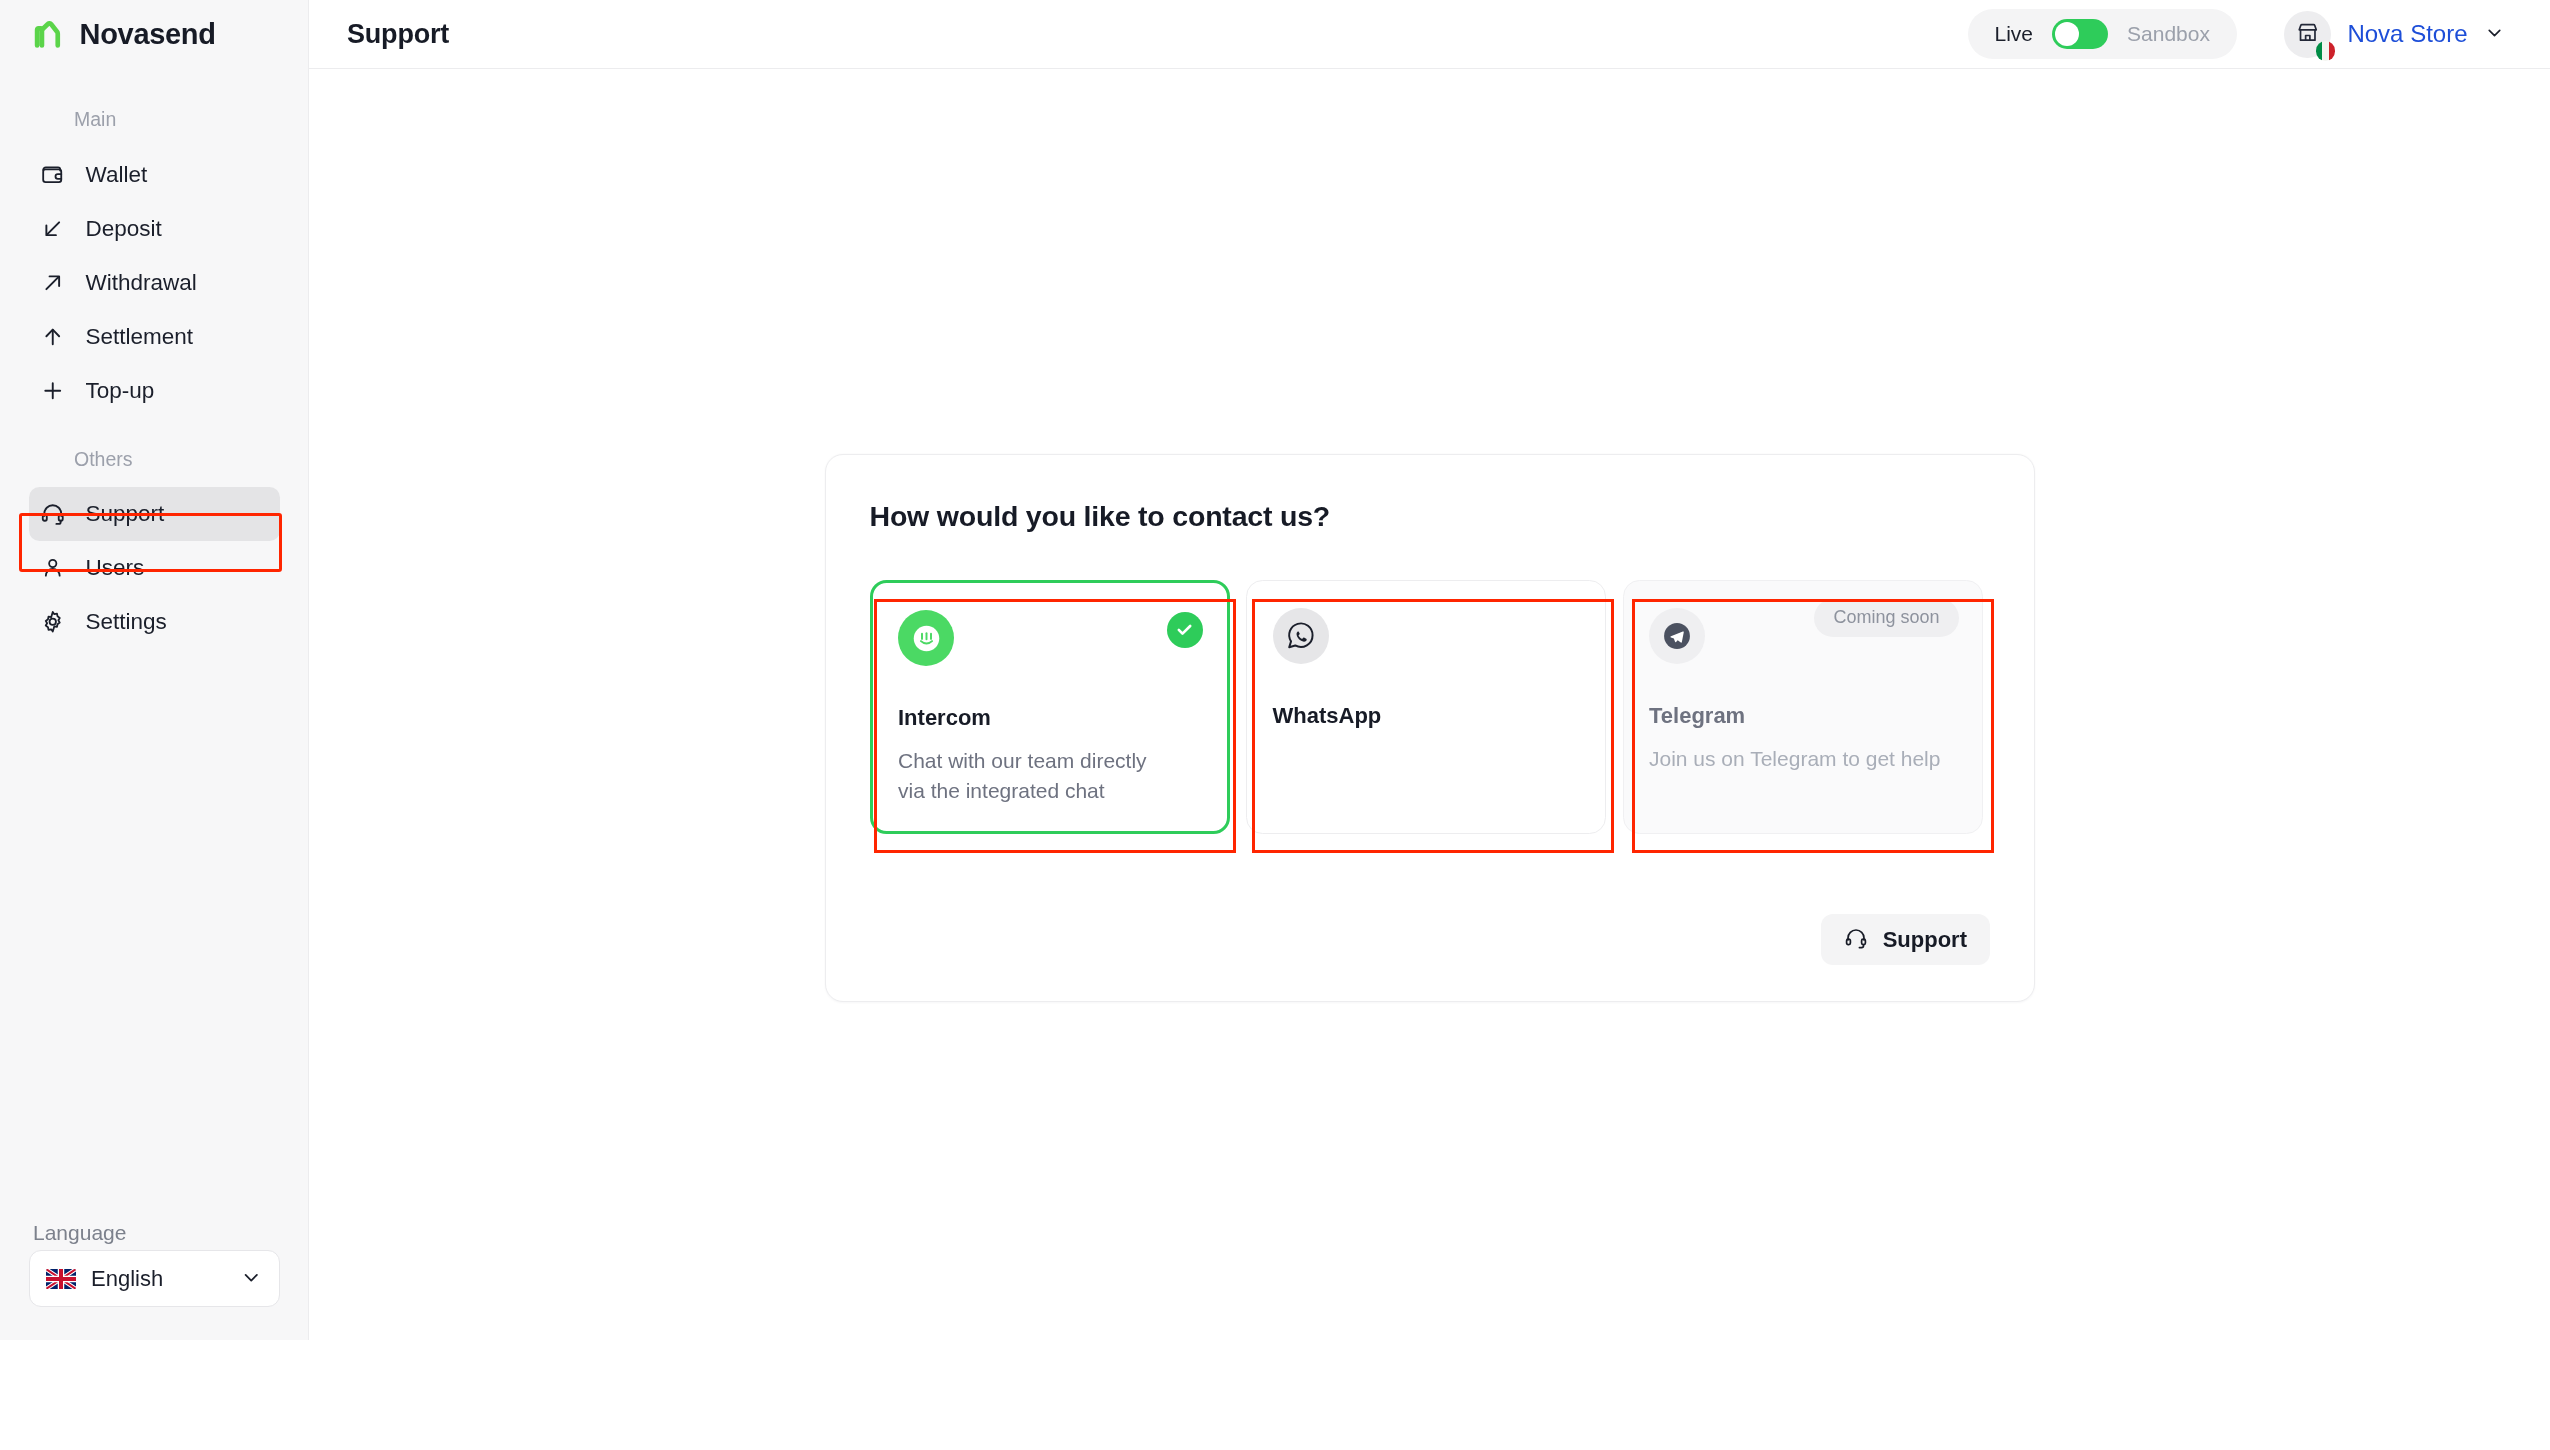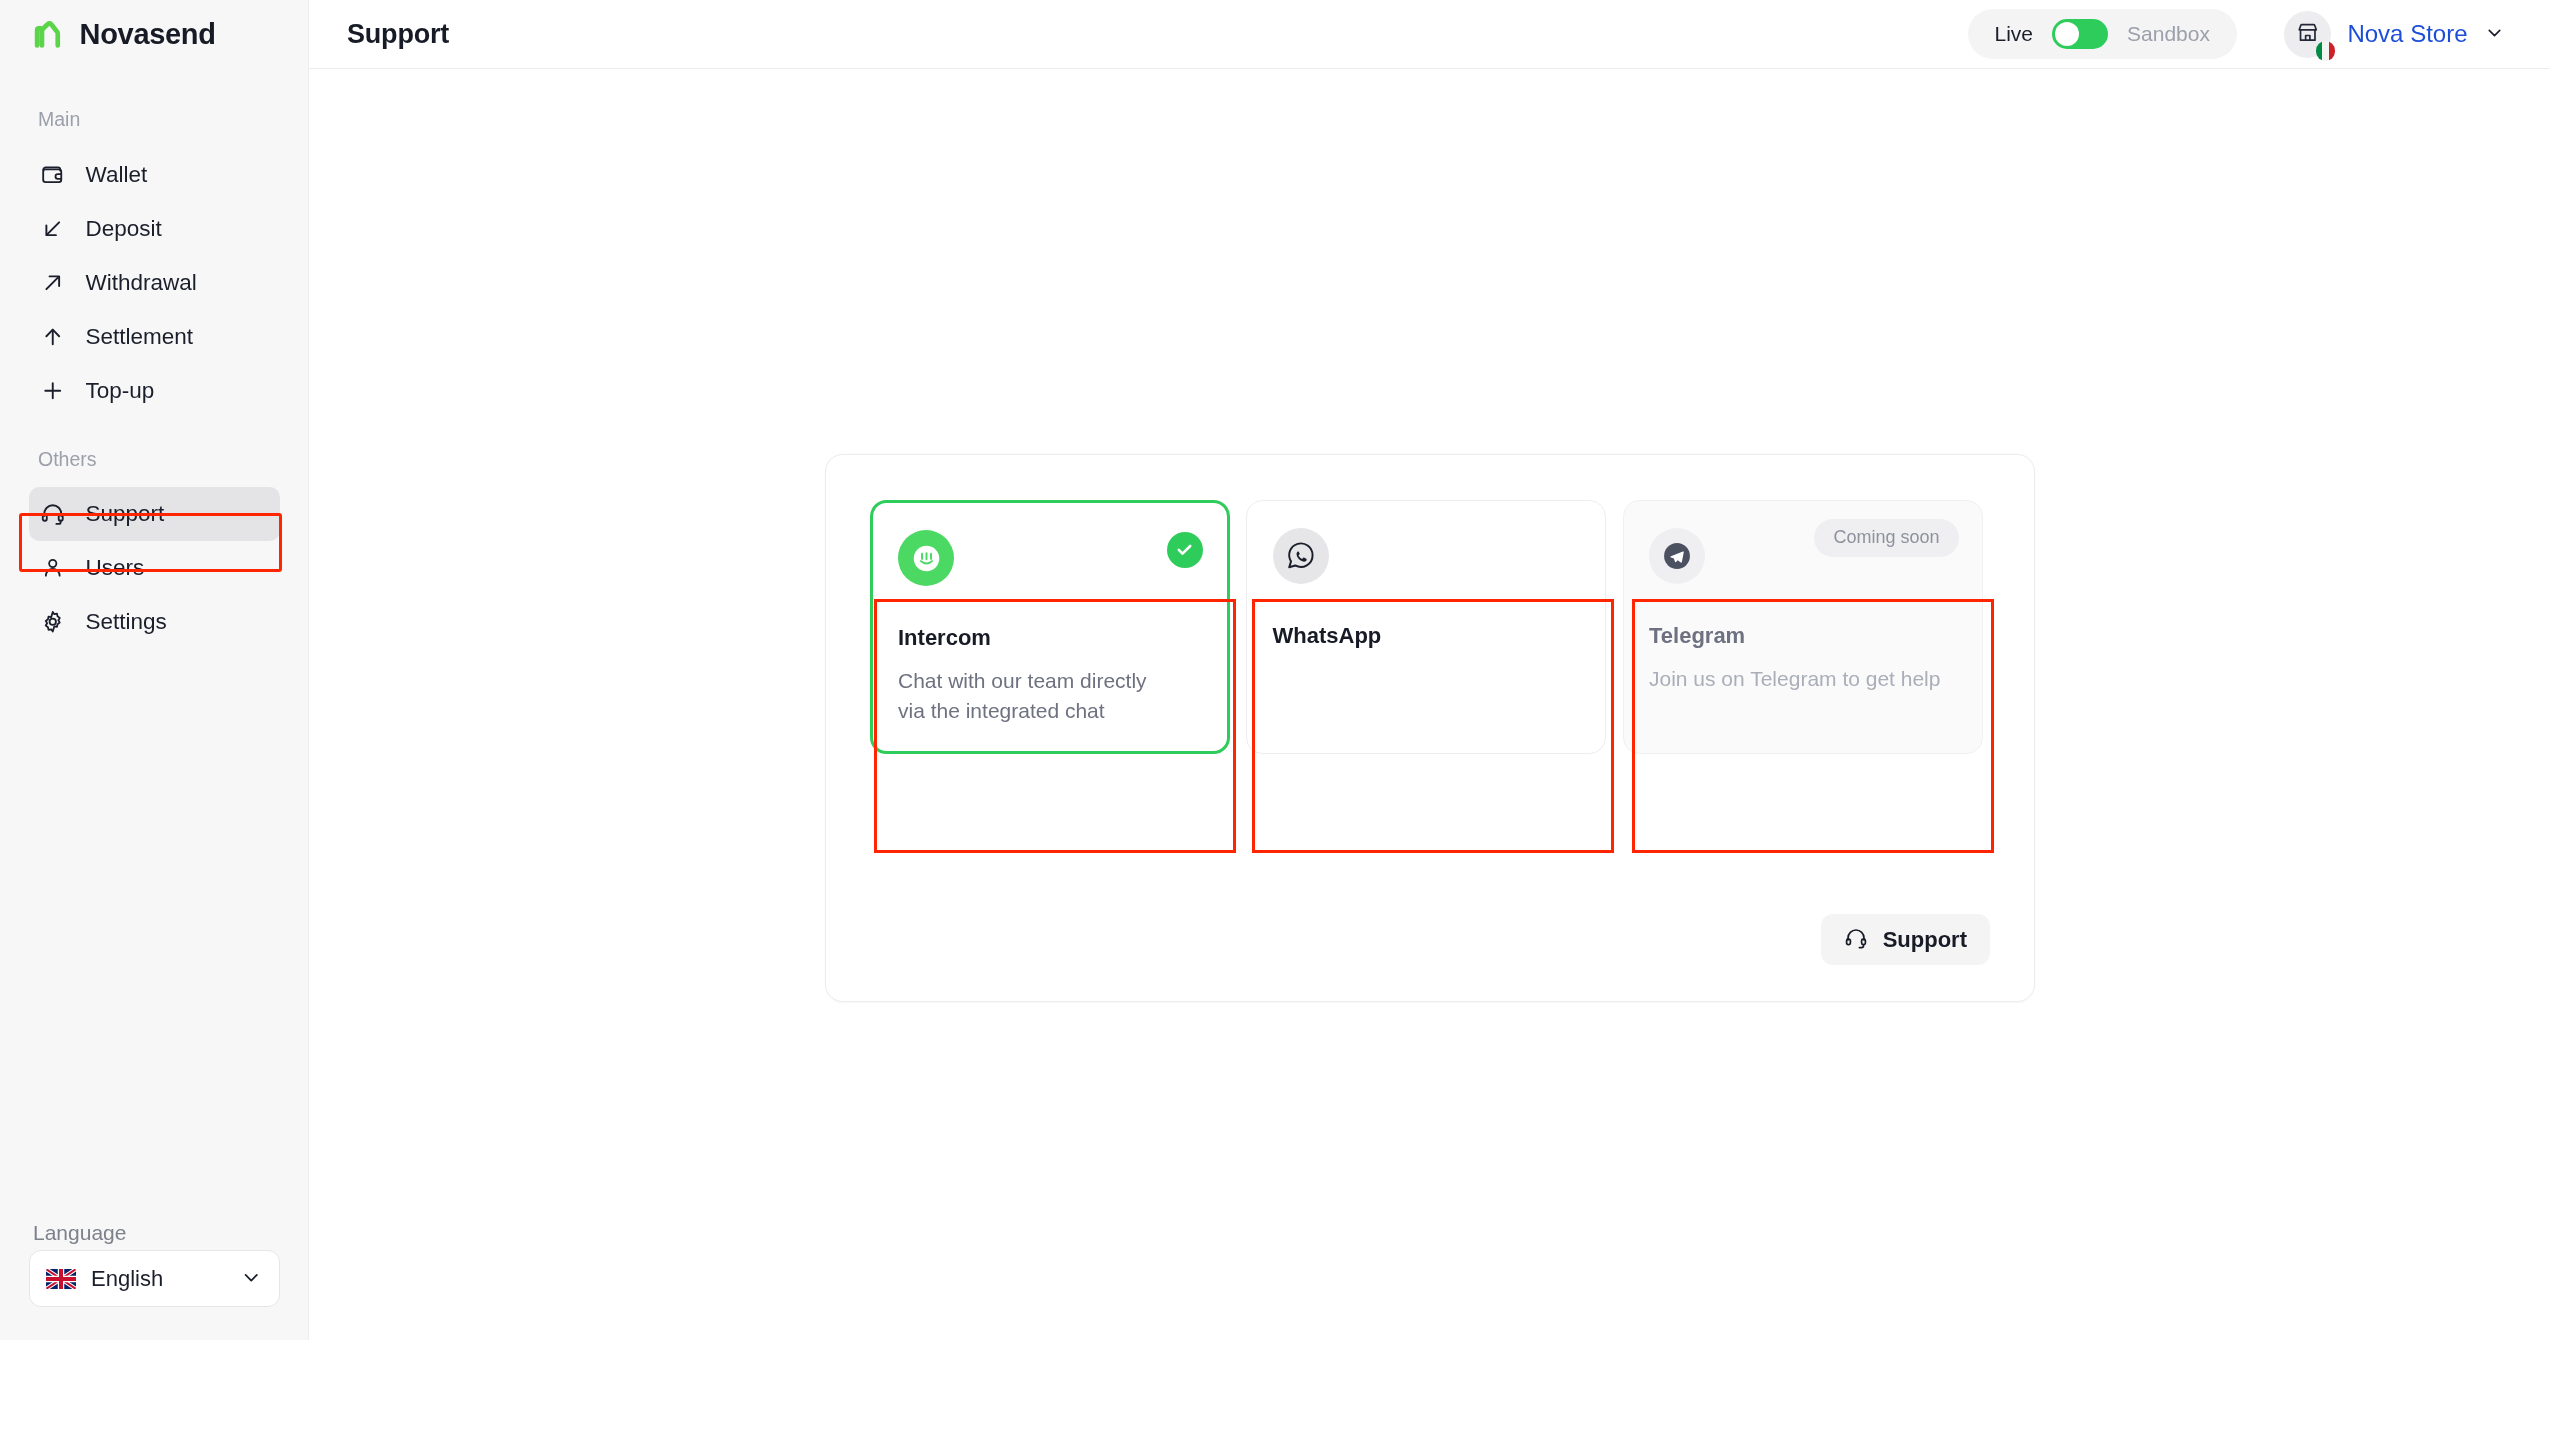--- a/index.html
+++ b/index.html
@@ -24,21 +24,21 @@
     gap: 13.5px; padding-left: 33px;
   }
   .brand-logo { width: 33px; height: 33px; display:block; }
   .brand-name {
     font-size: 29px; font-weight: 700; color: #171B26;
     letter-spacing: -0.3px;
   }
   .nav { padding-top: 39px; }
   .nav-section-label {
     font-size: 19.5px; color: #9CA0AB; font-weight: 400;
-    padding-left: 38px; margin-bottom: 16.5px;
+    padding-left: 38px; margin-bottom: 16.5px; margin-left: 36px;
   }
   .nav-section-label.others { margin-top: 30px; margin-bottom: 16.5px; }
   .nav-item {
     display: flex; align-items: center; gap: 19.5px;
     height: 54px; margin: 0 28.5px; padding-left: 10.5px;
     border-radius: 10.5px; cursor: pointer;
   }
   .nav-item .label { font-size: 22.5px; color: #1B1F2B; font-weight: 400; }
   .nav-item .ico { width: 27px; height: 27px; display: flex; align-items: center; justify-content: center; }
   .nav-item.active { background: #E4E4E6; }
@@ -338,20 +338,21 @@
               <path d="M6 9.5l6 6 6-6"></path>
             </svg>
           </span>
         </div>
       </div>
     </header>
 
     <div class="content">
       <div class="panel">
 
+        <div class="panel-title">How would you like to contact us?</div>
 
         <div class="cards">
 
           <div class="card selected">
             <div class="card-icon intercom">
               <svg width="39" height="39" viewBox="0 0 52 52">
                 <circle cx="26" cy="26" r="17" fill="#ffffff"></circle>
                 <g fill="none" stroke="#4BD964" stroke-width="2.6" stroke-linecap="round">
                   <path d="M20 19.5v7"></path>
                     <path d="M26 19v8"></path>

